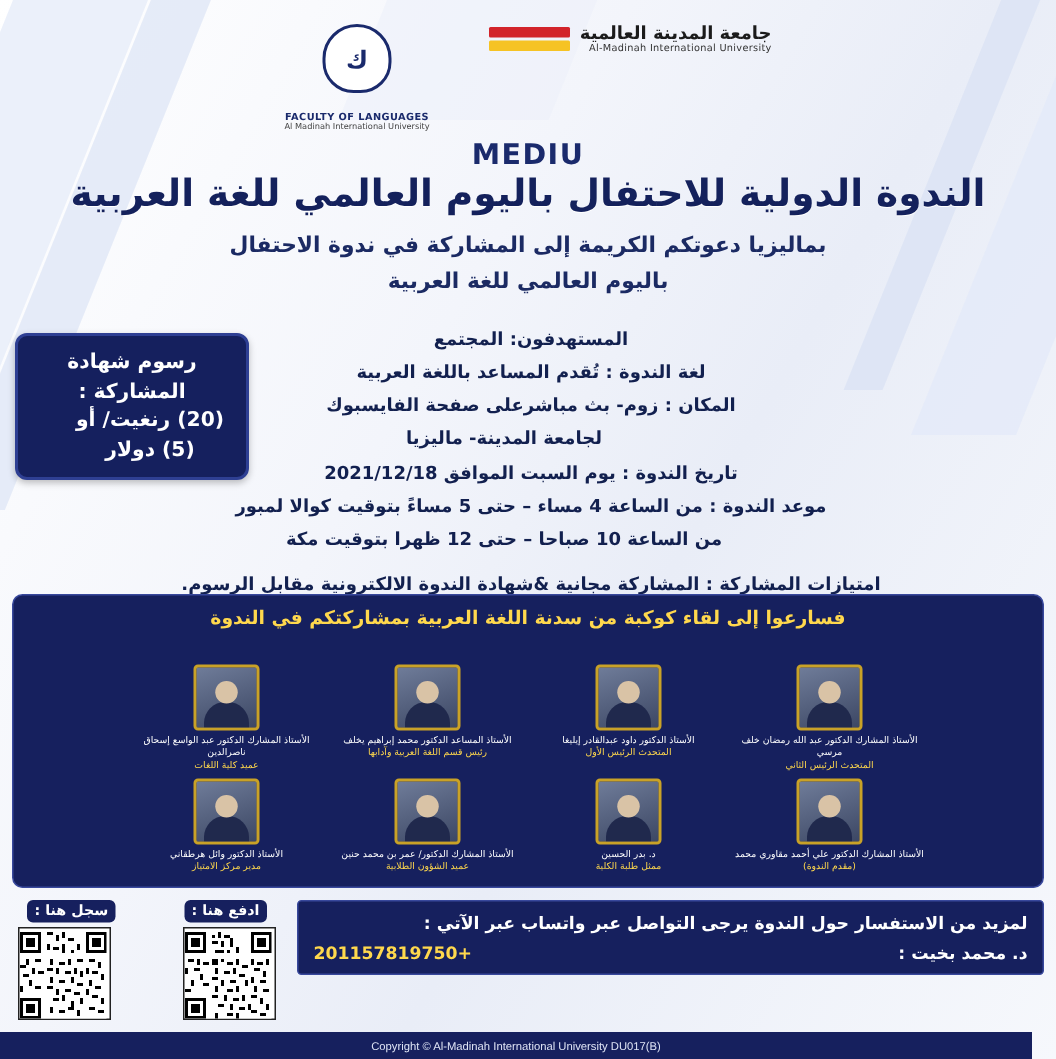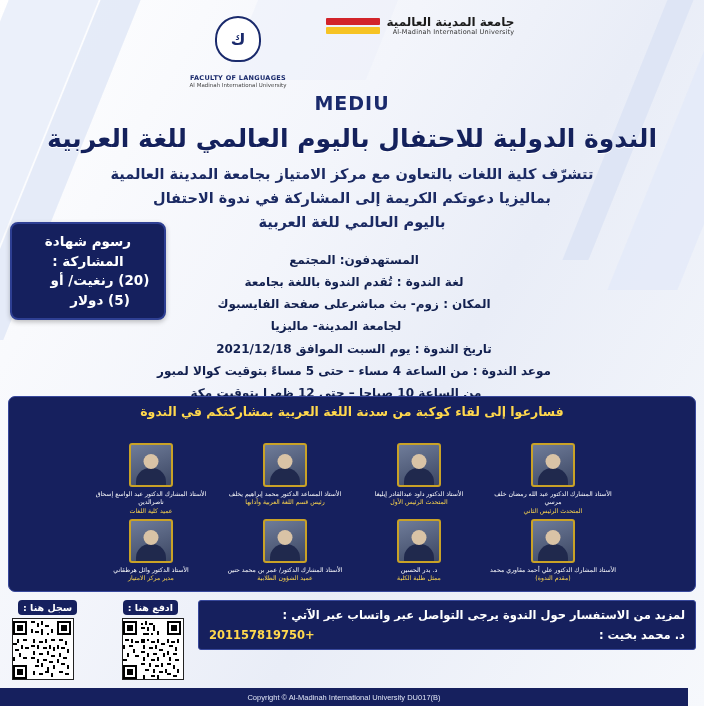--- a/index.html
+++ b/index.html
@@ -54,21 +54,21 @@
 
   .mediu {
     position: relative; z-index:3;
     text-align:center; margin-top: 4px;
     font-size: 19px; font-weight: bold; color:#1a2a6c; letter-spacing: 1px;
   }
 
   
   .main-title {
     position:relative; z-index:3;
-    text-align:center; margin-top: 10px;
+    text-align:center; margin-top: 0;
     font-size: 25px; font-weight: bold; color:#14215c;
     text-shadow: 0 1px 0 #fff;
   }
 
   
   .intro {
     position:relative; z-index:3;
     text-align:center; margin: 10px 26px 0;
     font-size: 14.5px; line-height: 1.65; color:#1b2a63; font-weight: 600;
   }
@@ -184,33 +184,32 @@
       <div class="fl">FACULTY OF LANGUAGES</div>
       <div class="fl2">Al Madinah International University</div>
     </div>
   </div>
 
   <div class="mediu">MEDIU</div>
 
   <div class="main-title">الندوة الدولية للاحتفال باليوم العالمي للغة العربية</div>
 
   <div class="intro">
-    <div>تتشرّف كلية اللغات بالتعاون مع  مركز الامتياز بجامعة المدينة العالمية</div>
     <div>بماليزيا دعوتكم الكريمة إلى المشاركة في ندوة الاحتفال</div>
     <div>باليوم العالمي للغة العربية</div>
   </div>
 
   <div class="fee-badge">
     <div class="l1">رسوم شهادة المشاركة :</div>
     <div class="l2">(20) رنغيت/ أو (5) دولار</div>
   </div>
 
   <div class="details">
     <div class="line">المستهدفون: المجتمع</div>
-    <div class="line">لغة الندوة : تُقدم الندوة باللغة بجامعة</div>
+    <div class="line">لغة الندوة : تُقدم المساعد باللغة العربية</div>
     <div class="line">المكان : زوم- بث مباشرعلى صفحة الفايسبوك</div>
     <div class="line indent">لجامعة المدينة- ماليزيا</div>
     <div class="line">تاريخ الندوة : يوم السبت  الموافق 2021/12/18</div>
     <div class="line">موعد الندوة : من الساعة 4 مساء – حتى 5 مساءً بتوقيت كوالا لمبور</div>
     <div class="line indent">من الساعة 10 صباحا – حتى 12 ظهرا بتوقيت مكة</div>
     <div class="line" style="margin-top:8px">امتيازات المشاركة : المشاركة مجانية &amp;شهادة الندوة الالكترونية مقابل الرسوم.</div>
   </div>
 
   <div class="speakers">
     <div class="hdr">فسارعوا إلى لقاء كوكبة من سدنة اللغة العربية بمشاركتكم في الندوة</div>

